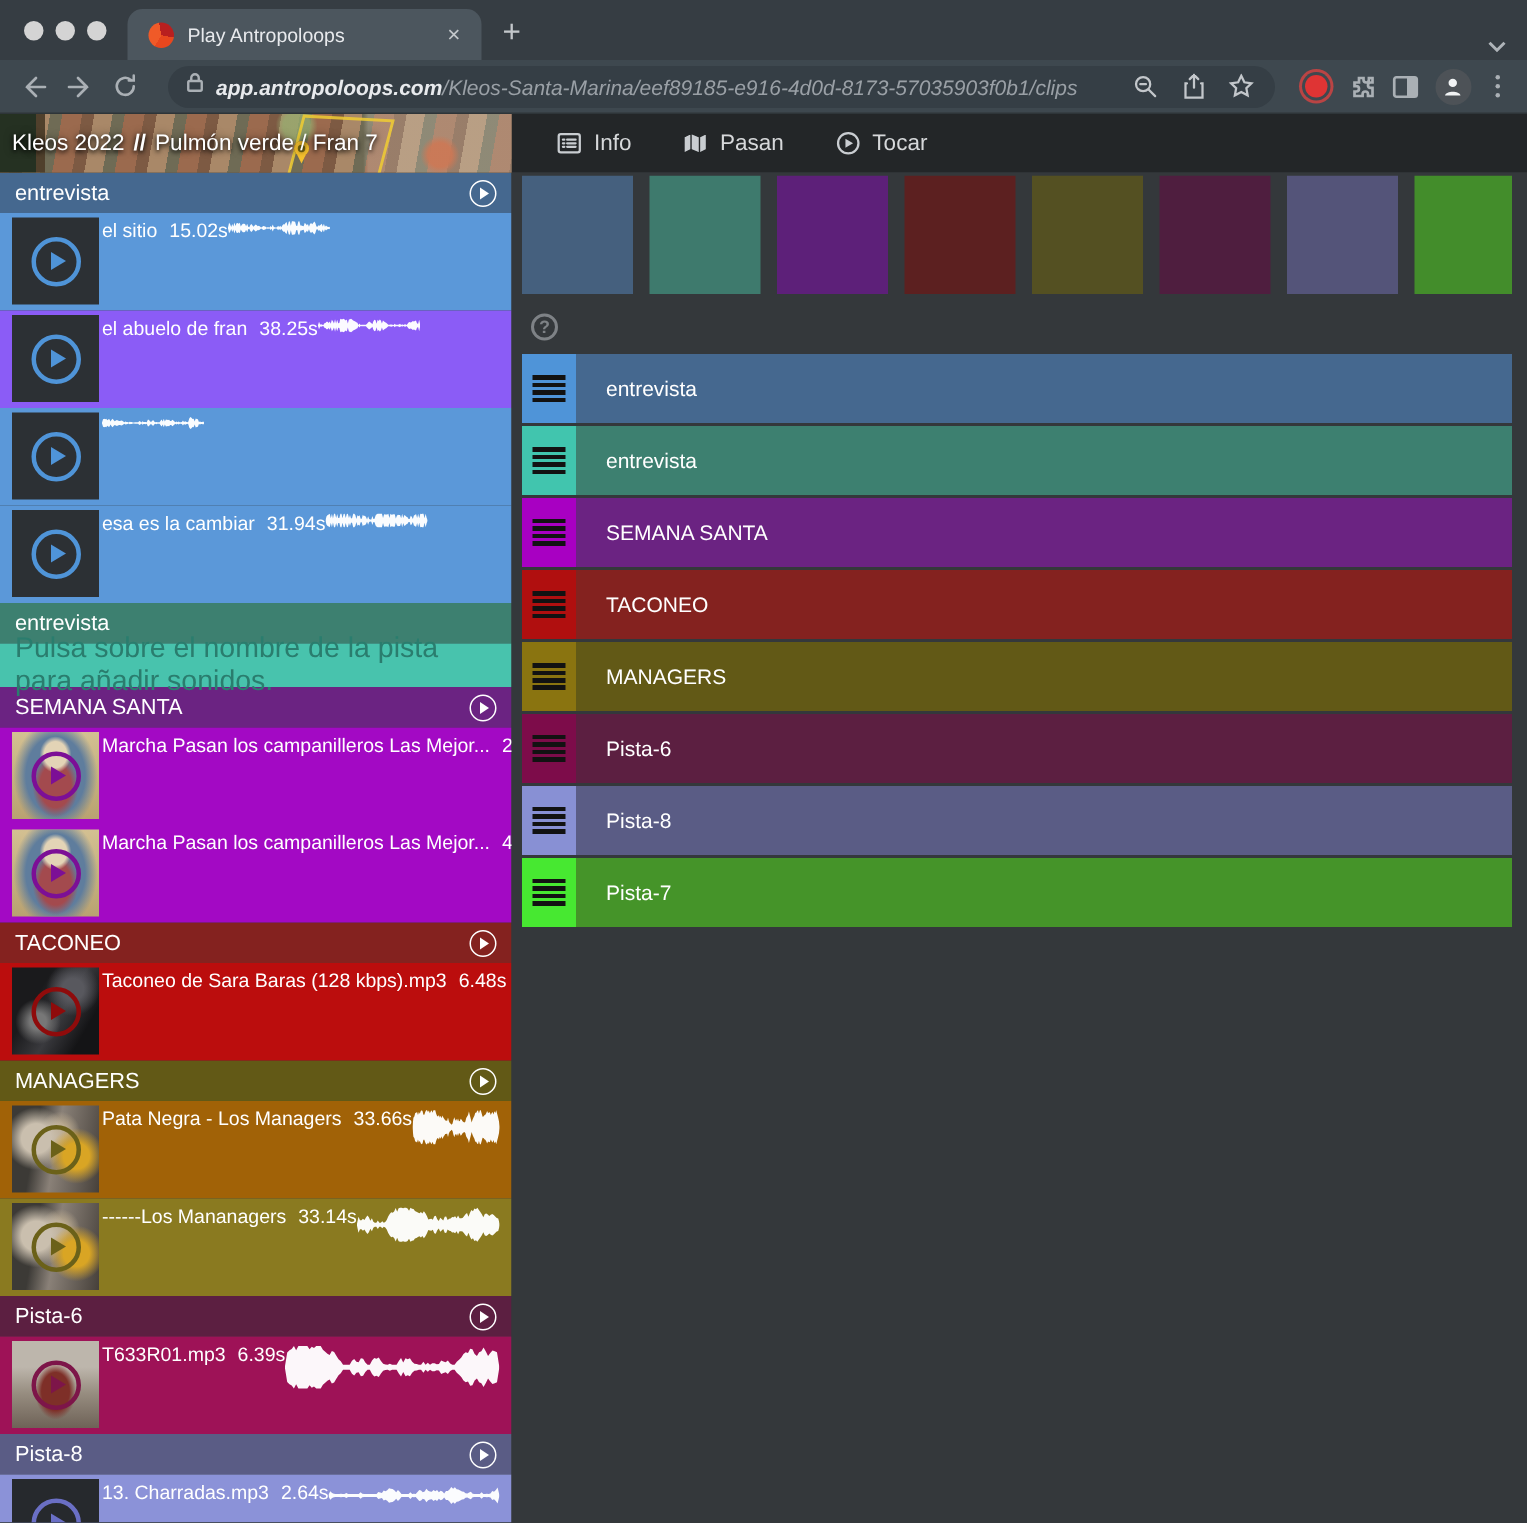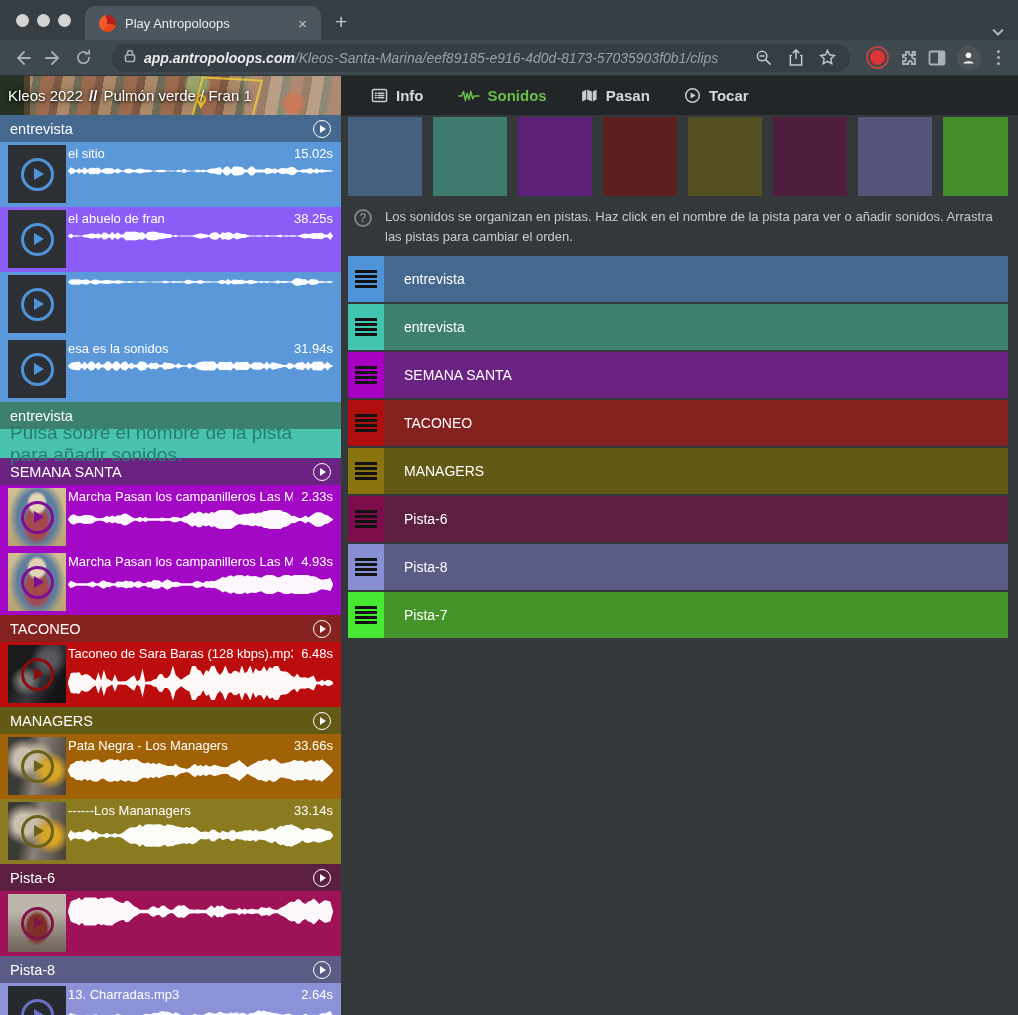--- a/index.html
+++ b/index.html
@@ -56,21 +56,21 @@
   .crumbstrip::before { content:""; position:absolute; left:195px; top:2px; width:58px; height:46px;
                 border:2px solid rgba(240,205,50,.85); transform:skewX(-12deg) rotate(3deg); }
   .pin { position:absolute; left:196px; top:18px; width:10px; height:10px; border-radius:50%;
          background:#f5c02e; box-shadow:inset 0 0 0 2.5px #f5c02e, inset 0 0 0 5px #7c6a12; }
   .pin::after { content:""; position:absolute; left:2px; top:9px; border-left:3px solid transparent;
          border-right:3px solid transparent; border-top:6px solid #f5c02e; }
   .crumbtext { position:relative; z-index:2; color:#fff; font-size:15px; font-weight:500;
                text-shadow:0 1px 3px rgba(0,0,0,.9), 0 0 6px rgba(0,0,0,.6); white-space:nowrap; }
   .crumbtext .sep { padding:0 6px; font-weight:bold; }
   .appnav { display:flex; align-items:center; gap:6px; padding-left:16px; }
-  .navitem { display:flex; align-items:center; gap:8px; color:#d6d8da; font-size:15px; padding:0 14px; height:100%;font-weight:bold; }
+  .navitem { display:flex; align-items:center; gap:8px; color:#d6d8da; font-size:15px; padding:0 14px; height:100%; }
   .navitem svg { stroke:#c9cdd1; fill:none; stroke-width:1.6; stroke-linecap:round; stroke-linejoin:round; }
   .navitem.active { color:var(--accent); }
   .navitem.active svg { stroke:var(--accent); }
   .hdr-right { margin-left:auto; display:flex; align-items:center; gap:14px; padding-right:12px; }
   .lang-es { color:#fff; font-size:14px; }
   .lang-en { color:#595d60; font-size:14px; }
   .spinner { width:17px; height:17px; border-radius:50%; border:3px solid #55585b;
              border-top-color:#dedede; border-left-color:#dedede; transform:rotate(-25deg); }
   .counter { color:#fff; font-size:11.5px; font-weight:bold; letter-spacing:.3px; }
   .account svg { stroke:#9aa0a6; fill:none; stroke-width:1.5; }
@@ -86,21 +86,21 @@
               display:flex; align-items:center; justify-content:center; }
   .hdr-play .tri { width:0; height:0; border-left:6px solid #fff; border-top:4px solid transparent;
               border-bottom:4px solid transparent; margin-left:2px; }
   .clip { height:65px; position:relative; }
   .thumb { position:absolute; left:8px; top:3px; width:58px; height:58px; overflow:hidden; }
   .clip-play { position:absolute; inset:0; display:flex; align-items:center; justify-content:center; }
   .clip-play .ring { width:33px; height:33px; border:3.5px solid currentColor; border-radius:50%;
               display:flex; align-items:center; justify-content:center; }
   .clip-play .tri { width:0; height:0; border-left:10px solid currentColor;
               border-top:6px solid transparent; border-bottom:6px solid transparent; margin-left:3px; }
-  .clip-main { margin-left:68px; height:100%; padding:4px 8px 0 0; display:flex; flex-direction:column; }
+  .clip-main { margin-left:68px; height:100%; padding:4px 8px 0 0; display:flex; flex-direction:row; }
   .clip-toprow { display:flex; justify-content:space-between; gap:8px; color:#fff; font-size:13px; height:19px; }
   .clip-title { white-space:nowrap; overflow:hidden; }
   .clip-duration { flex:0 0 auto; }
   .wave-wrap { margin-top:1px; }
   svg.wave { width:100%; display:block; }
   svg.wave polygon { fill:#fff; opacity:.97; }
   .s-hint { height:29px; display:flex; align-items:center; padding:0 10px; font-size:19px; }
 
   
   .thumb-dark { background:#2c3034; }
@@ -225,35 +225,29 @@
   <span class="menu-dots">
       <i></i>
       <i></i>
       <i></i>
     </span>
 </div>
 
 <div class="appheader">
   <div class="crumbstrip">
     <span class="pin"></span>
-    <span class="crumbtext"><span>Kleos 2022</span><span class="sep">//</span><span>Pulmón verde / Fran 1</span></span>
+    <span class="crumbtext"><span>Kleos 2022</span><span class="sep">//</span><span>Pulmón verde / Fran 7</span></span>
   </div>
   <div class="appnav">
     <span class="navitem">
       <svg width="17" height="15" viewBox="0 0 18 16">
           <rect x="1.5" y="1.5" width="15" height="13" rx="1.5"></rect>
           <path d="M4.5 5.5h1M7.5 5.5h6M4.5 8h1M7.5 8h6M4.5 10.5h1M7.5 10.5h6"></path>
         </svg>
       <span>Info</span>
-    </span>
-    <span class="navitem active">
-      <svg width="22" height="14" viewBox="0 0 24 14">
-          <path d="M1 7h3l2-5 2 10 2-8 2 7 2-9 2 8 2-3h5"></path>
-        </svg>
-      <span>Sonidos</span>
     </span>
     <span class="navitem">
       <svg width="17" height="15" viewBox="0 0 18 16" fill="#c9cdd1" stroke="none">
           <path d="M1 3.5 6 1l6 2.5L17 1v11.5L12 15 6 12.5 1 15zM6 1v11.5M12 3.5V15" stroke="#232628" stroke-width="1" fill="#c9cdd1"></path>
         </svg>
       <span>Pasan</span>
     </span>
     <span class="navitem">
       <svg width="17" height="17" viewBox="0 0 18 18">
           <circle cx="9" cy="9" r="7.2"></circle>
@@ -334,21 +328,21 @@
         <div class="clip" style="background: rgb(91, 152, 217);">
     <div class="thumb thumb-dark">
       <span class="clip-play" style="color: rgb(79, 148, 216);">
               <span class="ring">
                 <span class="tri"></span>
               </span>
             </span>
     </div>
     <div class="clip-main">
       <div class="clip-toprow">
-        <span class="clip-title">esa es la sonidos</span>
+        <span class="clip-title">esa es la cambiar</span>
         <span class="clip-duration">31.94s</span>
       </div>
       <div class="wave-wrap">
         <svg class="wave" preserveAspectRatio="none" viewBox="0 0 300 44" style="height: 10px;">
                 <polygon points="0.0,20.8 3.1,9.2 6.3,5.9 9.4,4.1 12.5,2.0 15.6,15.6 18.8,2.0 21.9,15.8 25.0,2.0 28.1,2.0 31.3,15.0 34.4,2.9 37.5,15.0 40.6,15.0 43.8,2.0 46.9,2.0 50.0,15.3 53.1,2.6 56.3,2.0 59.4,15.0 62.5,2.8 65.6,2.4 68.8,15.0 71.9,6.2 75.0,16.2 78.1,15.0 81.3,2.0 84.4,2.0 87.5,5.9 90.6,17.8 93.8,6.4 96.9,9.7 100.0,6.7 103.1,16.9 106.3,16.9 109.4,4.9 112.5,8.7 115.6,8.4 118.8,12.0 121.9,18.7 125.0,9.6 128.1,17.7 131.3,19.1 134.4,18.7 137.5,8.5 140.6,17.7 143.8,16.8 146.9,7.3 150.0,4.0 153.1,2.0 156.3,2.0 159.4,2.0 162.5,2.0 165.6,2.0 168.8,15.0 171.9,3.5 175.0,4.3 178.1,4.3 181.3,4.2 184.4,2.4 187.5,15.0 190.6,2.0 193.8,5.2 196.9,4.7 200.0,4.0 203.1,3.4 206.3,16.4 209.4,7.9 212.5,5.2 215.6,5.7 218.8,6.2 221.9,15.3 225.0,2.0 228.1,15.0 231.3,6.0 234.4,8.2 237.5,10.7 240.6,12.7 243.8,17.6 246.9,17.5 250.0,8.0 253.1,11.0 256.3,17.8 259.4,7.2 262.5,6.2 265.6,3.1 268.8,15.0 271.9,2.0 275.0,15.6 278.1,2.0 281.3,2.9 284.4,2.0 287.5,2.0 290.6,15.4 293.8,2.0 296.9,15.0 300.0,20.8 300.0,23.2 296.9,29.0 293.8,42.0 290.6,28.6 287.5,42.0 284.4,42.0 281.3,41.1 278.1,42.0 275.0,28.4 271.9,42.0 268.8,29.0 265.6,40.9 262.5,37.8 259.4,36.8 256.3,26.2 253.1,33.0 250.0,36.0 246.9,26.5 243.8,26.4 240.6,31.3 237.5,33.3 234.4,35.8 231.3,38.0 228.1,29.0 225.0,42.0 221.9,28.7 218.8,37.8 215.6,38.3 212.5,38.8 209.4,36.1 206.3,27.6 203.1,40.6 200.0,40.0 196.9,39.3 193.8,38.8 190.6,42.0 187.5,29.0 184.4,41.6 181.3,39.8 178.1,39.7 175.0,39.7 171.9,40.5 168.8,29.0 165.6,42.0 162.5,42.0 159.4,42.0 156.3,42.0 153.1,42.0 150.0,40.0 146.9,36.7 143.8,27.2 140.6,26.3 137.5,35.5 134.4,25.3 131.3,24.9 128.1,26.3 125.0,34.4 121.9,25.3 118.8,32.0 115.6,35.6 112.5,35.3 109.4,39.1 106.3,27.1 103.1,27.1 100.0,37.3 96.9,34.3 93.8,37.6 90.6,26.2 87.5,38.1 84.4,42.0 81.3,42.0 78.1,29.0 75.0,27.8 71.9,37.8 68.8,29.0 65.6,41.6 62.5,41.2 59.4,29.0 56.3,42.0 53.1,41.4 50.0,28.7 46.9,42.0 43.8,42.0 40.6,29.0 37.5,29.0 34.4,41.1 31.3,29.0 28.1,42.0 25.0,42.0 21.9,28.2 18.8,42.0 15.6,28.4 12.5,42.0 9.4,39.9 6.3,38.1 3.1,34.8 0.0,23.2"></polygon>
               </svg>
       </div>
     </div>
   </div>
       </section>
@@ -500,20 +494,24 @@
     </div>
   <div class="clip" style="background: rgb(158, 18, 87);">
     <div class="thumb thumb-arch">
       <span class="clip-play" style="color: rgb(125, 21, 73);">
               <span class="ring">
                 <span class="tri"></span>
               </span>
             </span>
     </div>
     <div class="clip-main">
+      <div class="clip-toprow">
+        <span class="clip-title">T633R01.mp3</span>
+        <span class="clip-duration">6.39s</span>
+      </div>
       <div class="wave-wrap">
         <svg class="wave" preserveAspectRatio="none" viewBox="0 0 300 44" style="height: 31px;">
                 <polygon points="0.0,20.8 3.1,8.1 6.3,5.8 9.4,4.8 12.5,2.0 15.6,6.0 18.8,2.0 21.9,2.0 25.0,2.0 28.1,2.0 31.3,2.0 34.4,4.9 37.5,2.5 40.6,3.7 43.8,2.0 46.9,2.0 50.0,2.0 53.1,5.4 56.3,7.3 59.4,9.2 62.5,10.3 65.6,6.6 68.8,7.6 71.9,11.1 75.0,14.4 78.1,16.4 81.3,19.6 84.4,19.6 87.5,19.6 90.6,19.6 93.8,15.8 96.9,14.2 100.0,16.8 103.1,17.3 106.3,13.6 109.4,14.0 112.5,17.5 115.6,19.6 118.8,19.6 121.9,15.7 125.0,13.2 128.1,13.9 131.3,12.7 134.4,16.1 137.5,18.8 140.6,19.3 143.8,19.6 146.9,18.7 150.0,19.6 153.1,19.6 156.3,19.6 159.4,16.2 162.5,13.3 165.6,17.4 168.8,13.5 171.9,14.4 175.0,13.4 178.1,16.9 181.3,18.7 184.4,19.0 187.5,19.6 190.6,19.6 193.8,16.8 196.9,19.6 200.0,17.8 203.1,19.6 206.3,18.3 209.4,18.2 212.5,19.1 215.6,19.0 218.8,15.6 221.9,16.5 225.0,17.2 228.1,15.5 231.3,18.5 234.4,19.6 237.5,19.6 240.6,16.8 243.8,14.9 246.9,12.7 250.0,9.5 253.1,7.7 256.3,8.4 259.4,4.5 262.5,5.0 265.6,9.4 268.8,11.3 271.9,7.8 275.0,6.9 278.1,3.4 281.3,7.0 284.4,11.4 287.5,8.5 290.6,6.1 293.8,6.8 296.9,7.7 300.0,20.8 300.0,23.2 296.9,36.3 293.8,37.2 290.6,37.9 287.5,35.5 284.4,32.6 281.3,37.0 278.1,40.6 275.0,37.1 271.9,36.2 268.8,32.7 265.6,34.6 262.5,39.0 259.4,39.5 256.3,35.6 253.1,36.3 250.0,34.5 246.9,31.3 243.8,29.1 240.6,27.2 237.5,24.4 234.4,24.4 231.3,25.5 228.1,28.5 225.0,26.8 221.9,27.5 218.8,28.4 215.6,25.0 212.5,24.9 209.4,25.8 206.3,25.7 203.1,24.4 200.0,26.2 196.9,24.4 193.8,27.2 190.6,24.4 187.5,24.4 184.4,25.0 181.3,25.3 178.1,27.1 175.0,30.6 171.9,29.6 168.8,30.5 165.6,26.6 162.5,30.7 159.4,27.8 156.3,24.4 153.1,24.4 150.0,24.4 146.9,25.3 143.8,24.4 140.6,24.7 137.5,25.2 134.4,27.9 131.3,31.3 128.1,30.1 125.0,30.8 121.9,28.3 118.8,24.4 115.6,24.4 112.5,26.5 109.4,30.0 106.3,30.4 103.1,26.7 100.0,27.2 96.9,29.8 93.8,28.2 90.6,24.4 87.5,24.4 84.4,24.4 81.3,24.4 78.1,27.6 75.0,29.6 71.9,32.9 68.8,36.4 65.6,37.4 62.5,33.7 59.4,34.8 56.3,36.7 53.1,38.6 50.0,42.0 46.9,42.0 43.8,42.0 40.6,40.3 37.5,41.5 34.4,39.1 31.3,42.0 28.1,42.0 25.0,42.0 21.9,42.0 18.8,42.0 15.6,38.0 12.5,42.0 9.4,39.2 6.3,38.2 3.1,35.9 0.0,23.2"></polygon>
               </svg>
       </div>
     </div>
   </div>
       </section>
       <section class="s-section">
     <div class="s-header" style="background: rgb(90, 92, 133);">
@@ -552,21 +550,20 @@
         <div class="swatch" style="background: rgb(62, 122, 109);"></div>
         <div class="swatch" style="background: rgb(93, 32, 121);"></div>
         <div class="swatch" style="background: rgb(92, 32, 32);"></div>
         <div class="swatch" style="background: rgb(84, 80, 34);"></div>
         <div class="swatch" style="background: rgb(79, 30, 63);"></div>
         <div class="swatch" style="background: rgb(84, 84, 121);"></div>
         <div class="swatch" style="background: rgb(67, 141, 43);"></div>
       </div>
     <div class="helprow">
       <span class="help-ic">?</span>
-      <span class="help-text">Los sonidos se organizan en pistas. Haz click en el nombre de la pista para ver o añadir sonidos. Arrastra las pistas para cambiar el orden.</span>
     </div>
     <div class="rows" id="rows">
         <div class="trackrow" style="background: rgb(69, 104, 143);">
     <div class="handle" style="background: rgb(79, 148, 216);">
       <span class="grip"></span>
     </div>
     <div class="trackrow-label">entrevista</div>
   </div>
         <div class="trackrow" style="background: rgb(61, 128, 112);">
     <div class="handle" style="background: rgb(65, 197, 174);">

